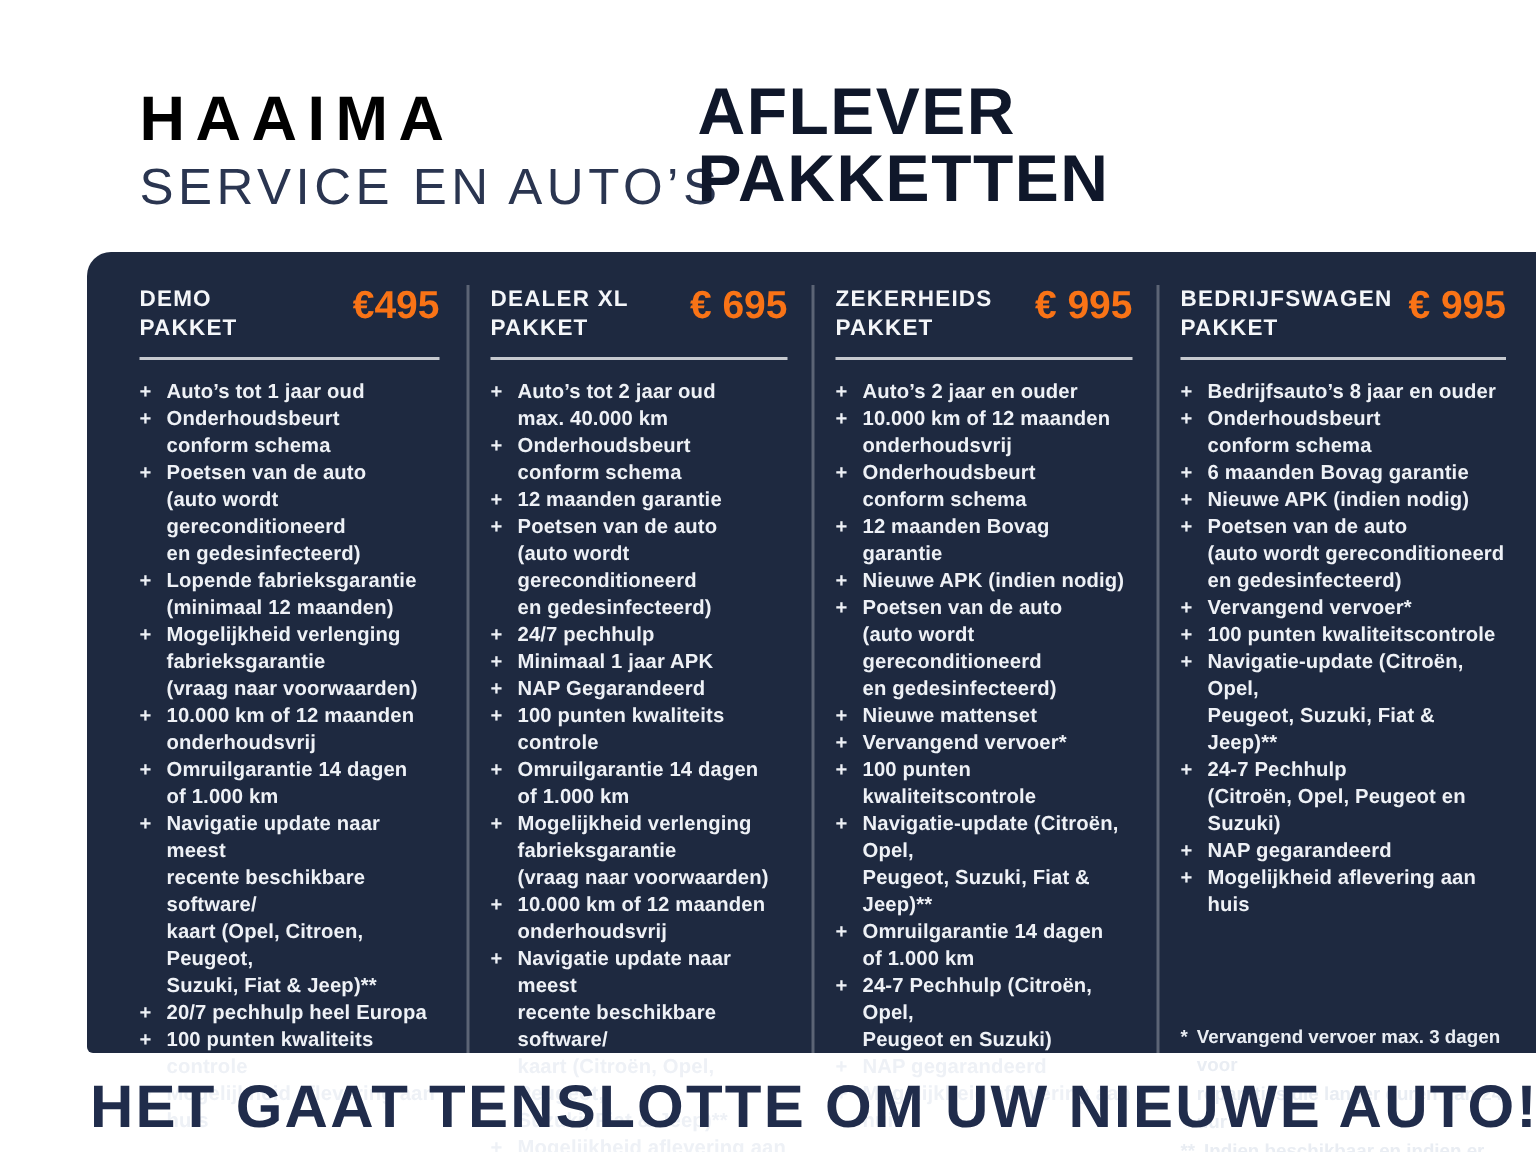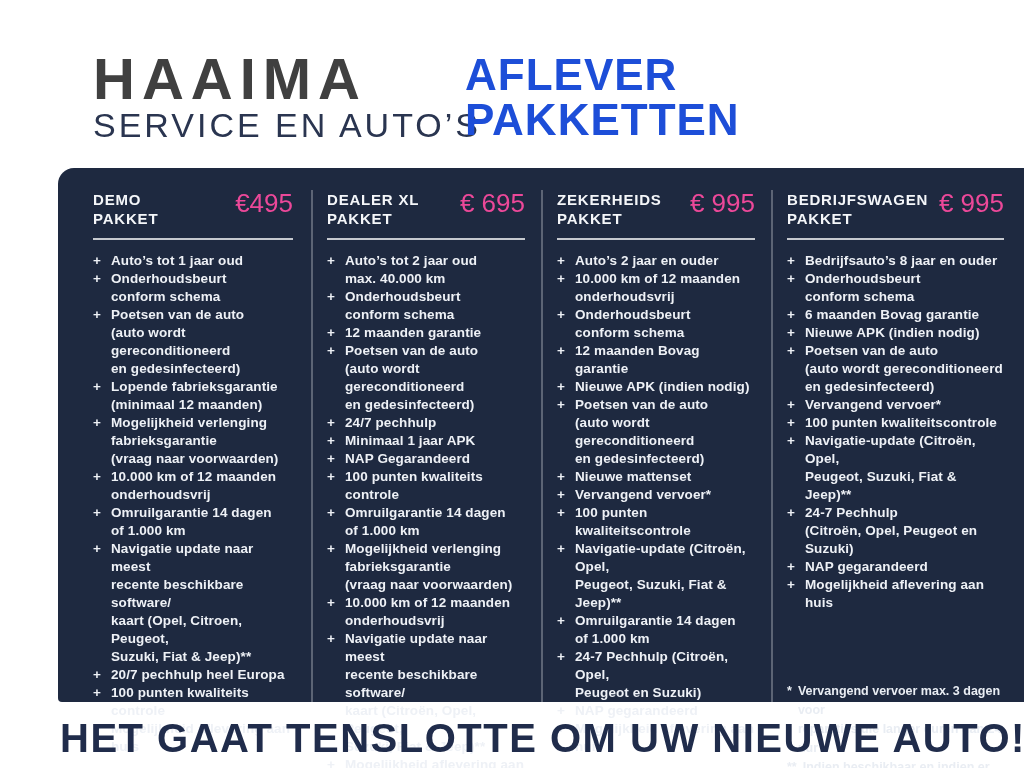--- a/index.html
+++ b/index.html
@@ -14,43 +14,43 @@
 
   
   .header {
     display: flex;
     align-items: flex-start;
     padding: 50px 0 0 93px;
     height: 168px;
   }
   .brand { width: 340px; margin-right: 32px; }
   .brand-name {
-    font-size: 58px;
+    font-size: 42px;
     font-weight: 800;
     letter-spacing: 7px;
     line-height: 58px;
-    color: #404040;
+    color: #000000;
     white-space: nowrap;
   }
   .brand-tagline {
     font-size: 34px;
     font-weight: 400;
     letter-spacing: 3px;
     line-height: 30px;
     margin-top: 2px;
     color: #2a3550;
     white-space: nowrap;
   }
   .page-title {
     font-size: 44px;
     font-weight: 800;
     letter-spacing: 1px;
     line-height: 45px;
     margin-top: 2px;
-    color: #1d4ed8;
+    color: #0f172a;
     white-space: pre-line;
   }
 
   
   .panel {
     margin-left: 58px;
     width: 966px;
     height: 534px;
     background: #1e2940;
     border-radius: 16px 0 0 4px;
@@ -71,23 +71,23 @@
   .pkg-title {
     font-size: 15px;
     font-weight: 700;
     letter-spacing: 0.8px;
     line-height: 19px;
     color: #f4f6f9;
     white-space: pre-line;
   }
   .pkg-price {
     font-size: 26px;
-    font-weight: 400;
+    font-weight: 700;
     line-height: 26px;
-    color: #ec4899;
+    color: #f97316;
     white-space: nowrap;
   }
   .rule {
     height: 2px;
     background: rgba(255,255,255,0.75);
     margin: 10px 0 12px 0;
   }
   .items { list-style: none; }
   .item {
     display: flex;

